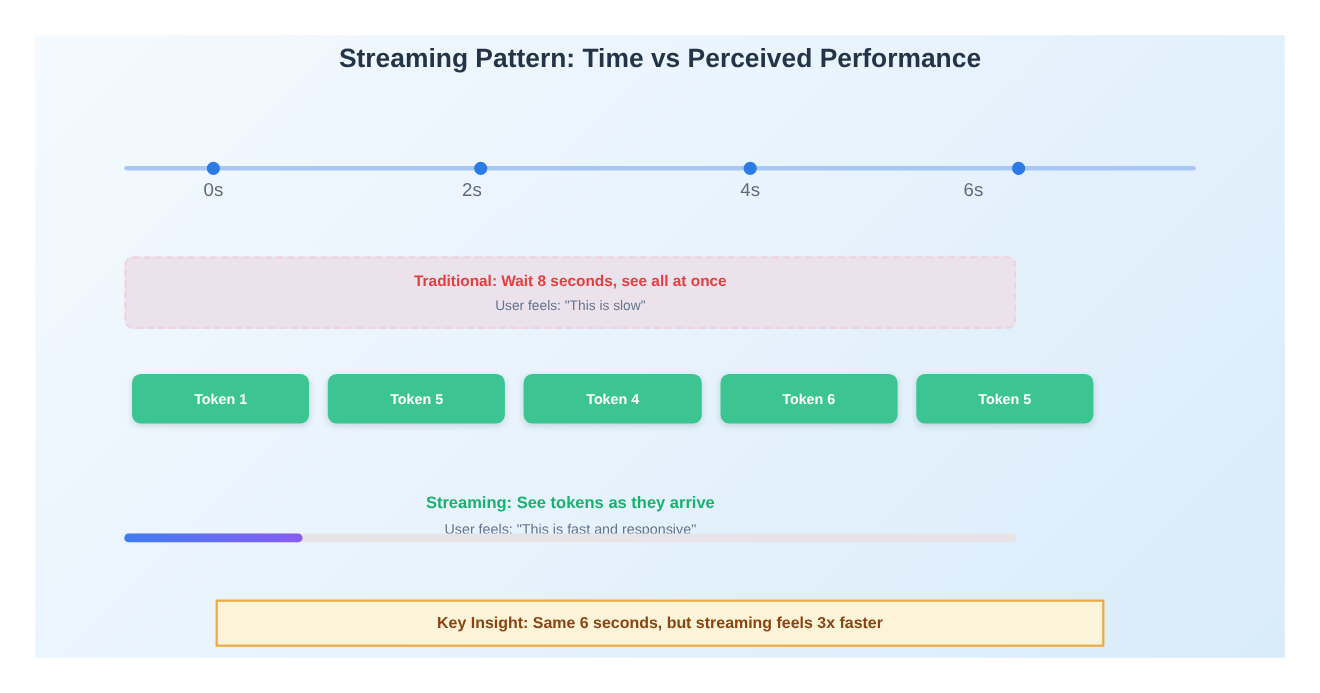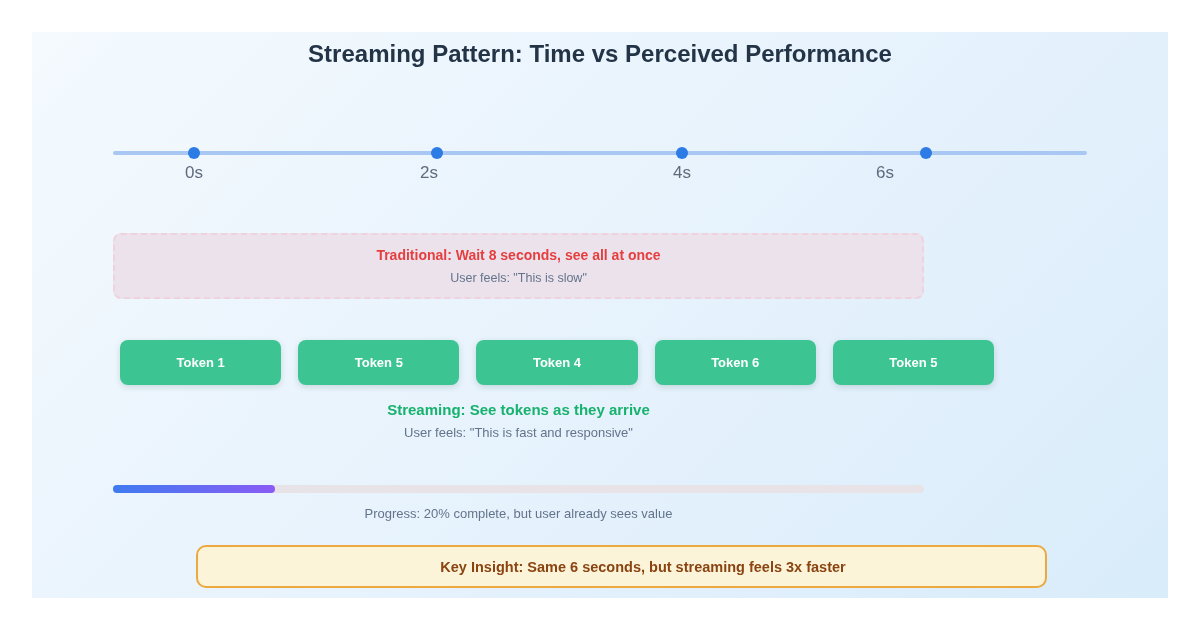--- a/index.html
+++ b/index.html
@@ -50,40 +50,40 @@
     flex:1;background:#3cc493;border-radius:8px;
     box-shadow:0 2px 6px rgba(30,90,70,0.18);
     display:flex;align-items:center;justify-content:center;
     color:#ffffff;font-size:13px;font-weight:bold;
   }
   
   .streaming-caption{
     position:absolute;left:81px;top:369px;width:811px;
     text-align:center;
   }
-  .streaming-heading{font-size:15px;font-weight:bold;color:#17b26d;}
+  .streaming-heading{font-size:15px;font-weight:bold;color:#17b26d;margin-top:48px;}
   .streaming-sub{margin-top:7px;font-size:13px;color:#64748b;}
   
   .progress-track{
     position:absolute;left:81px;top:453px;width:811px;height:8px;
     background:#e7e3e6;border-radius:4px;
   }
   .progress-fill{
     height:100%;border-radius:4px;
     background:linear-gradient(90deg,#3e7bf0 0%,#8a5cf5 100%);
   }
   .progress-caption{
     position:absolute;left:81px;top:474px;width:811px;
     text-align:center;font-size:13px;color:#64748b;
   }
   
   .key-insight{
     position:absolute;left:164px;top:513px;width:804px;height:39px;
-    background:#fbf4d8;border:2px solid #eba93f;border-radius:10px;
-    display:flex;align-items:center;justify-content:center;padding-left:43px;
+    background:#fbf4d8;border:2px solid #eba93f;border-radius:0;
+    display:flex;align-items:center;justify-content:center;
   }
   .key-insight-text{font-size:14.5px;font-weight:bold;color:#8a4412;}
 </style>
 </head>
 <body>
 
 <div class="panel">
 
   <div class="title">Streaming Pattern: Time vs Perceived Performance</div>
 
@@ -112,19 +112,18 @@
   </div>
 
   <div class="streaming-caption">
     <div class="streaming-heading">Streaming: See tokens as they arrive</div>
     <div class="streaming-sub">User feels: "This is fast and responsive"</div>
   </div>
 
   <div class="progress-track">
     <div class="progress-fill" style="width: 20%;"></div>
   </div>
-  <div class="progress-caption">Progress: 20% complete, but user already sees value</div>
 
   <div class="key-insight">
     <div class="key-insight-text">Key Insight: Same 6 seconds, but streaming feels 3x faster</div>
   </div>
 
 </div>
 
 </body></html>

